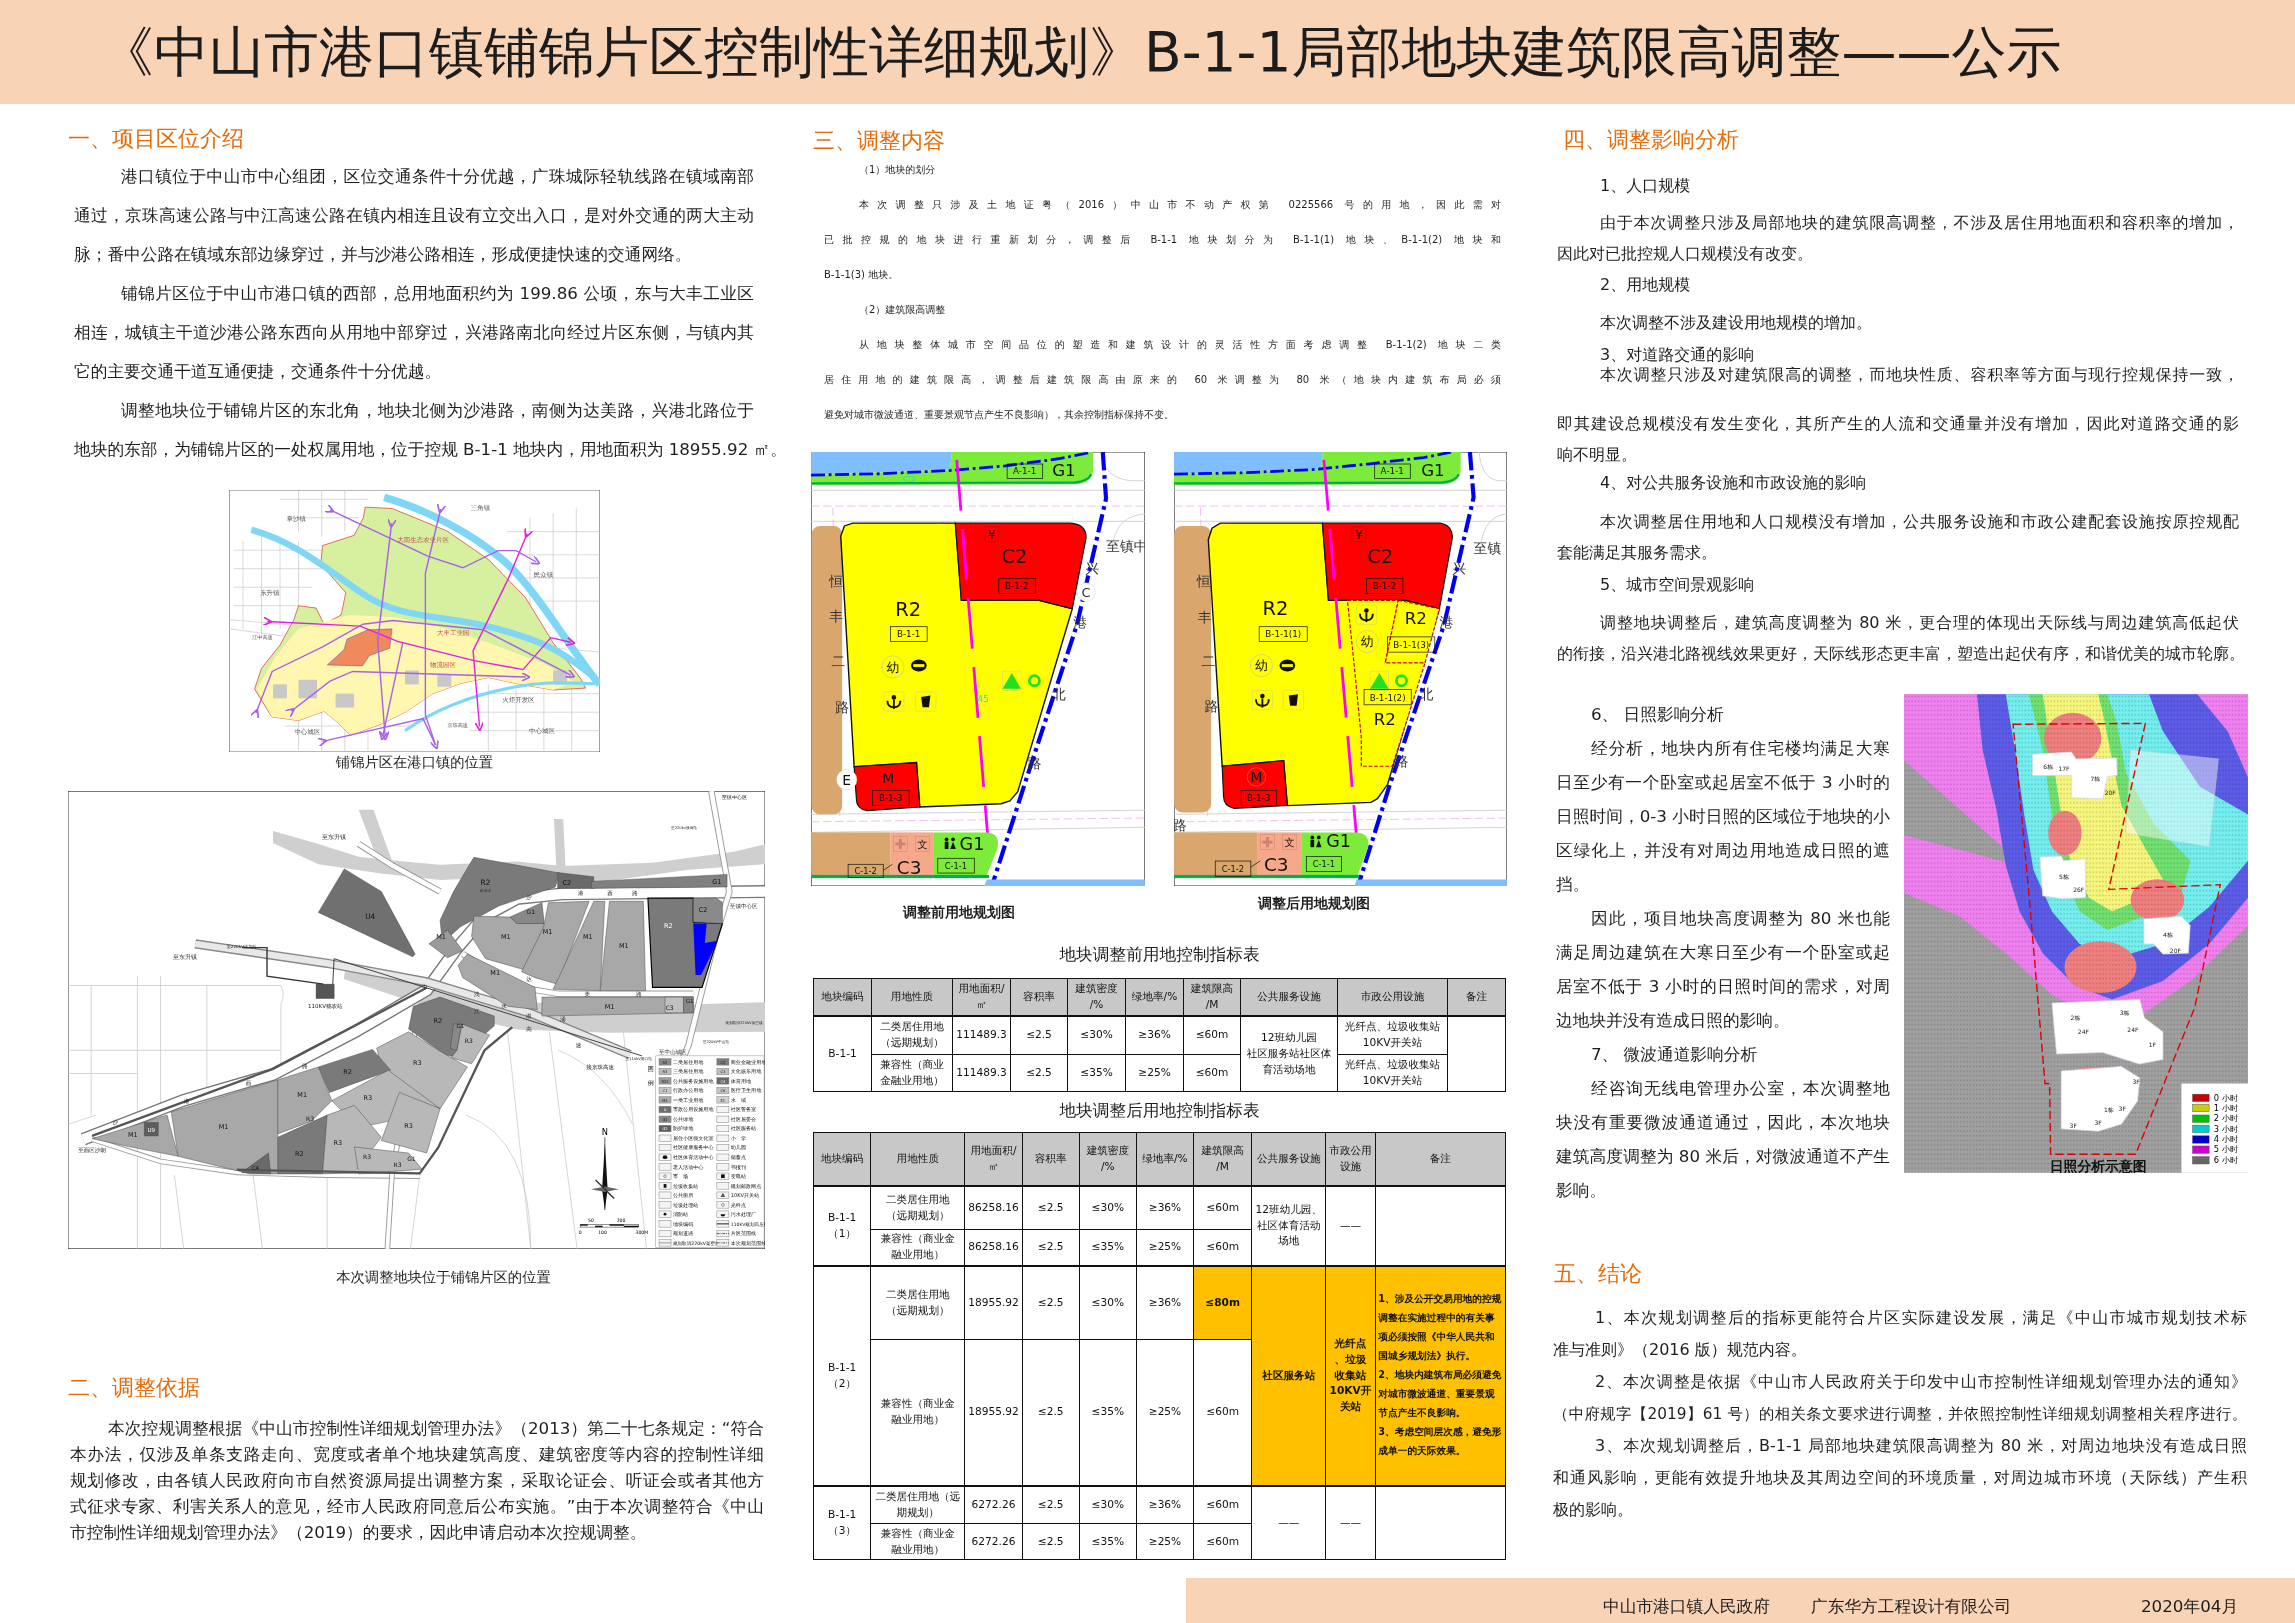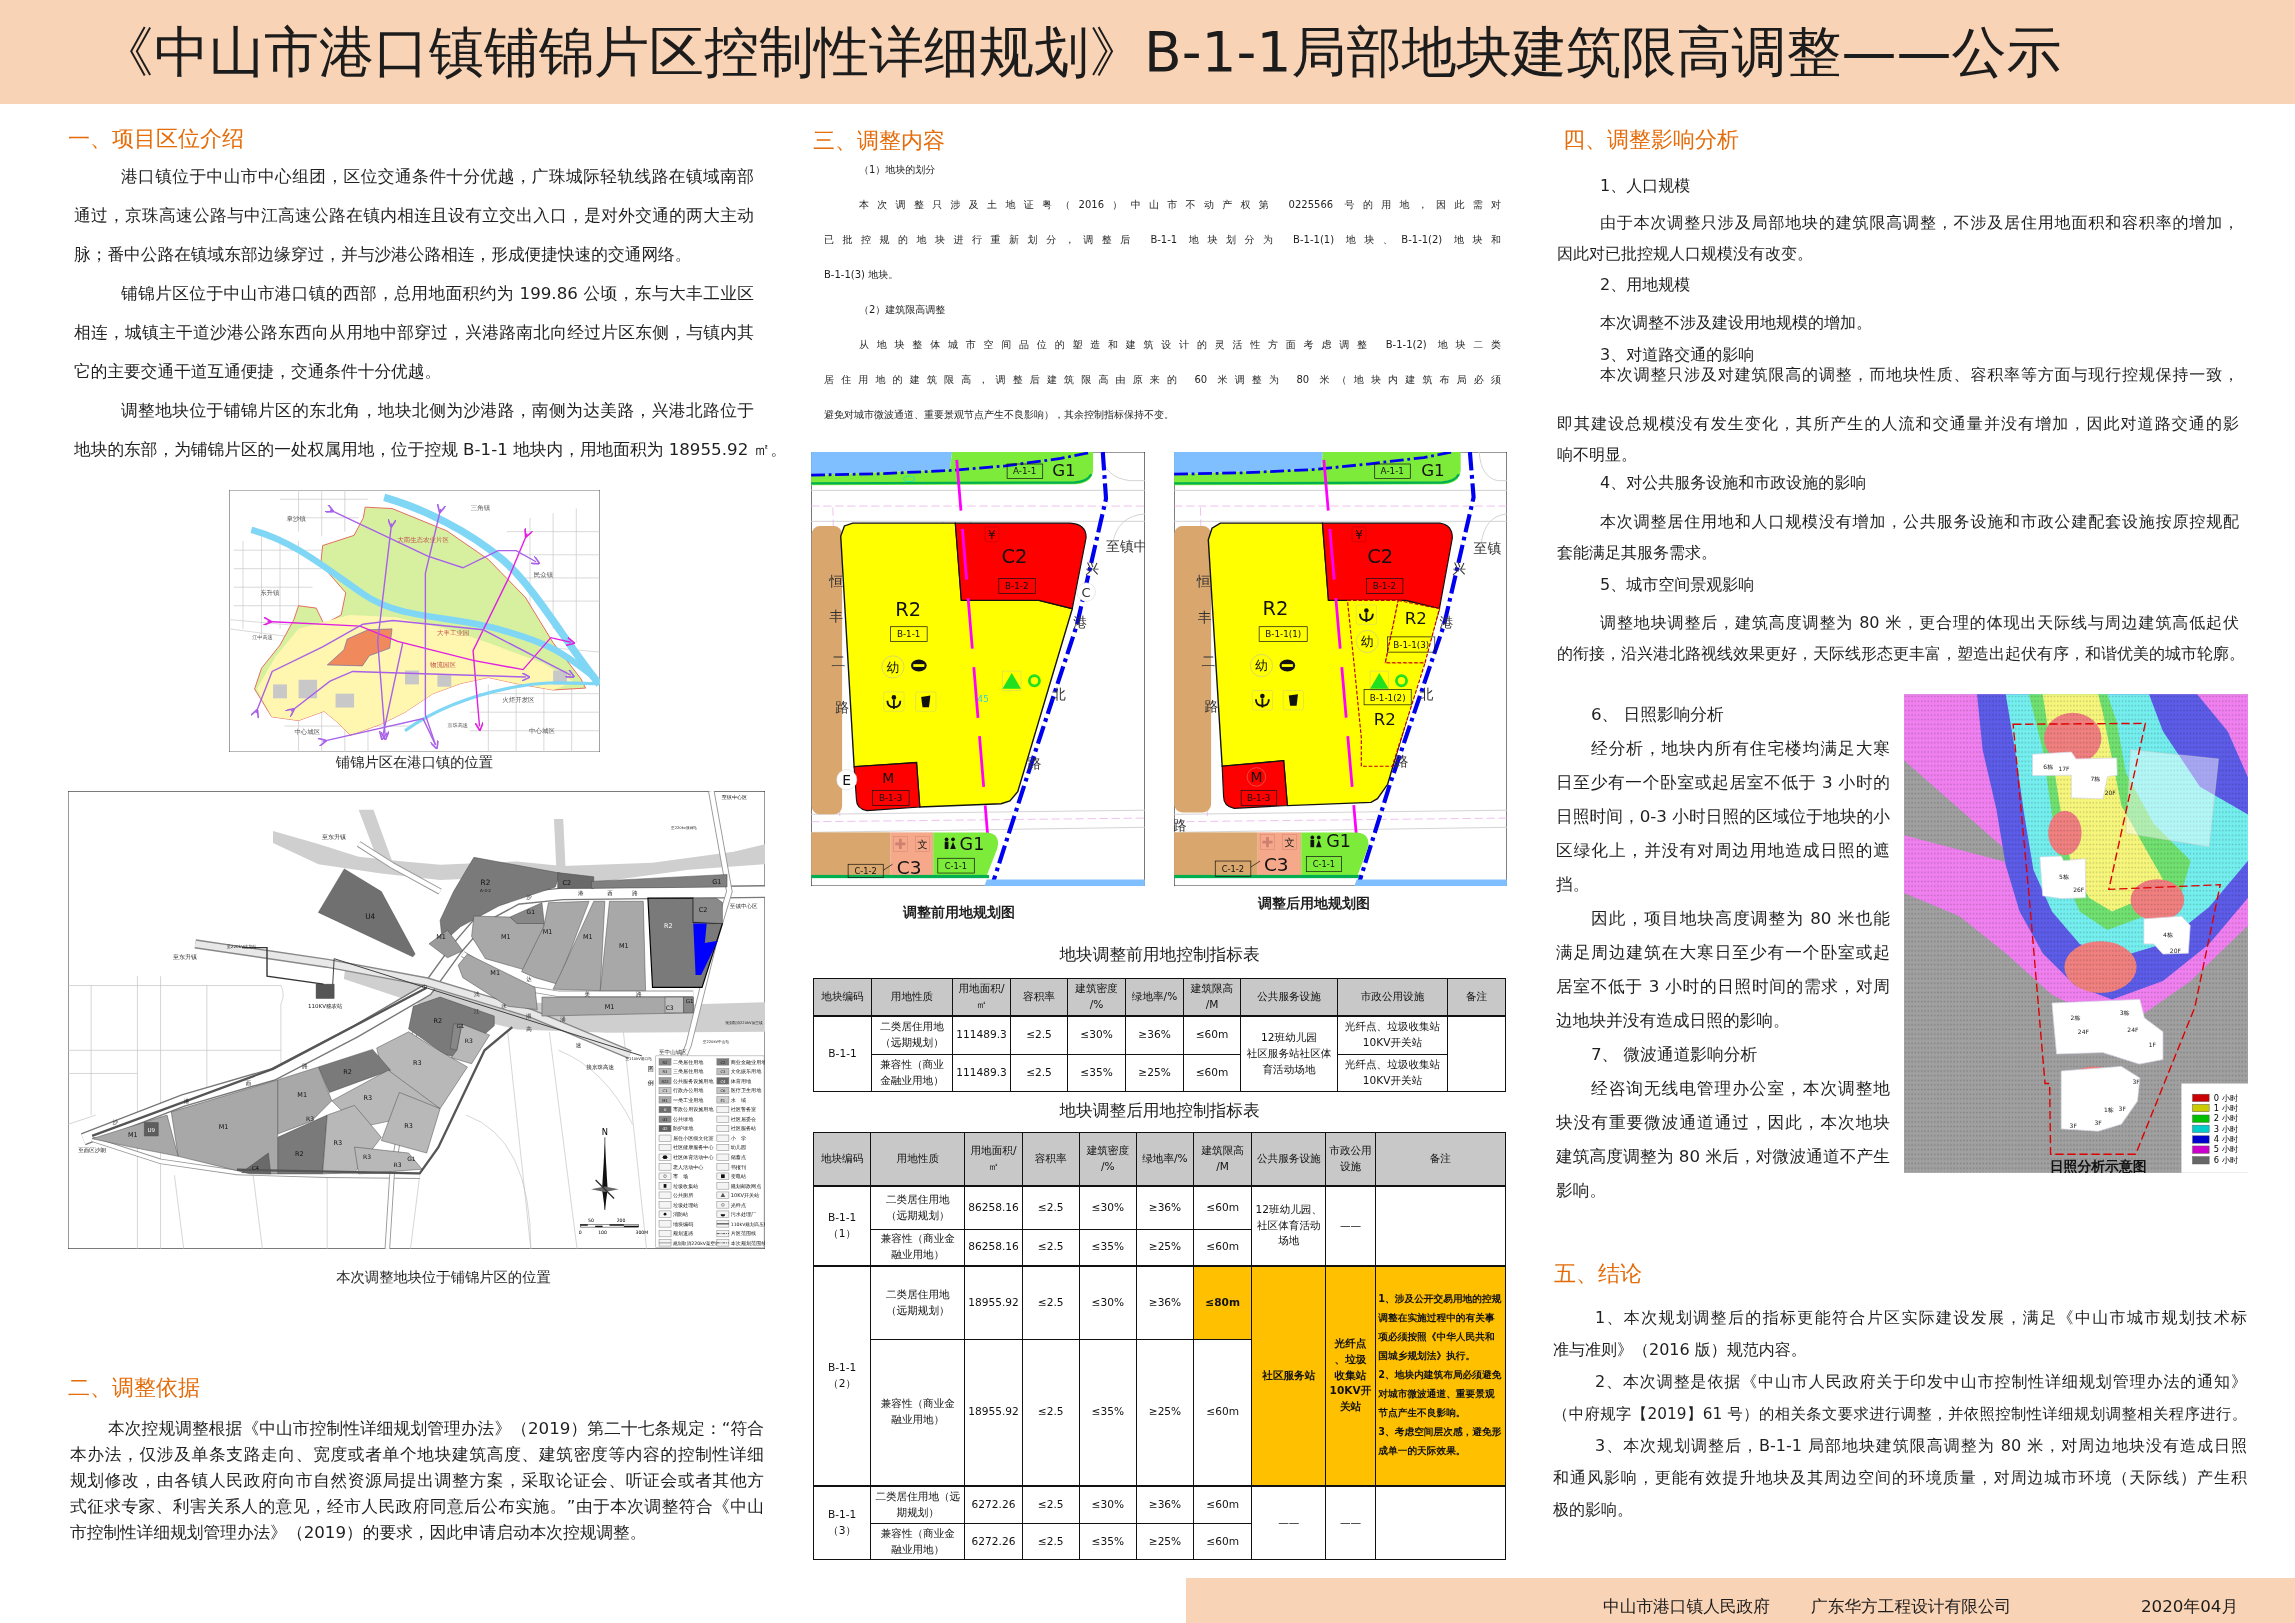--- a/index.html
+++ b/index.html
@@ -467,21 +467,21 @@
           <line x1="1402" y1="976" x2="1428" y2="976" stroke="#111" stroke-width="1.5" stroke-dasharray="6 2 2 2"></line>
           <text x="1432" y="980">本次规划范围线</text>
         </g>
     </g>
   </g>
 </svg>
 <div class="cap" style="left:324px;top:1269px;width:239px;">本次调整地块位于铺锦片区的位置</div>
 
 <div class="h" style="left:68px;top:1375px;">二、调整依据</div>
 <div class="txt s2">
-  <span class="l j i">本次控规调整根据《中山市控制性详细规划管理办法》（2019）第二十七条规定：“符合</span>
+  <span class="l j i">本次控规调整根据《中山市控制性详细规划管理办法》（2013）第二十七条规定：“符合</span>
   <span class="l j">本办法，仅涉及单条支路走向、宽度或者单个地块建筑高度、建筑密度等内容的控制性详细</span>
   <span class="l j">规划修改，由各镇人民政府向市自然资源局提出调整方案，采取论证会、听证会或者其他方</span>
   <span class="l j">式征求专家、利害关系人的意见，经市人民政府同意后公布实施。”由于本次调整符合《中山</span>
   <span class="l">市控制性详细规划管理办法》（2019）的要求，因此申请启动本次控规调整。</span>
 </div>
 
 <div class="h" style="left:813px;top:128px;">三、调整内容</div>
 <div class="txt s3">
   <span class="l i">（1）地块的划分</span>
   <span class="l j i">本次调整只涉及土地证粤（2016）中山市不动产权第 0225566 号的用地，因此需对</span>

